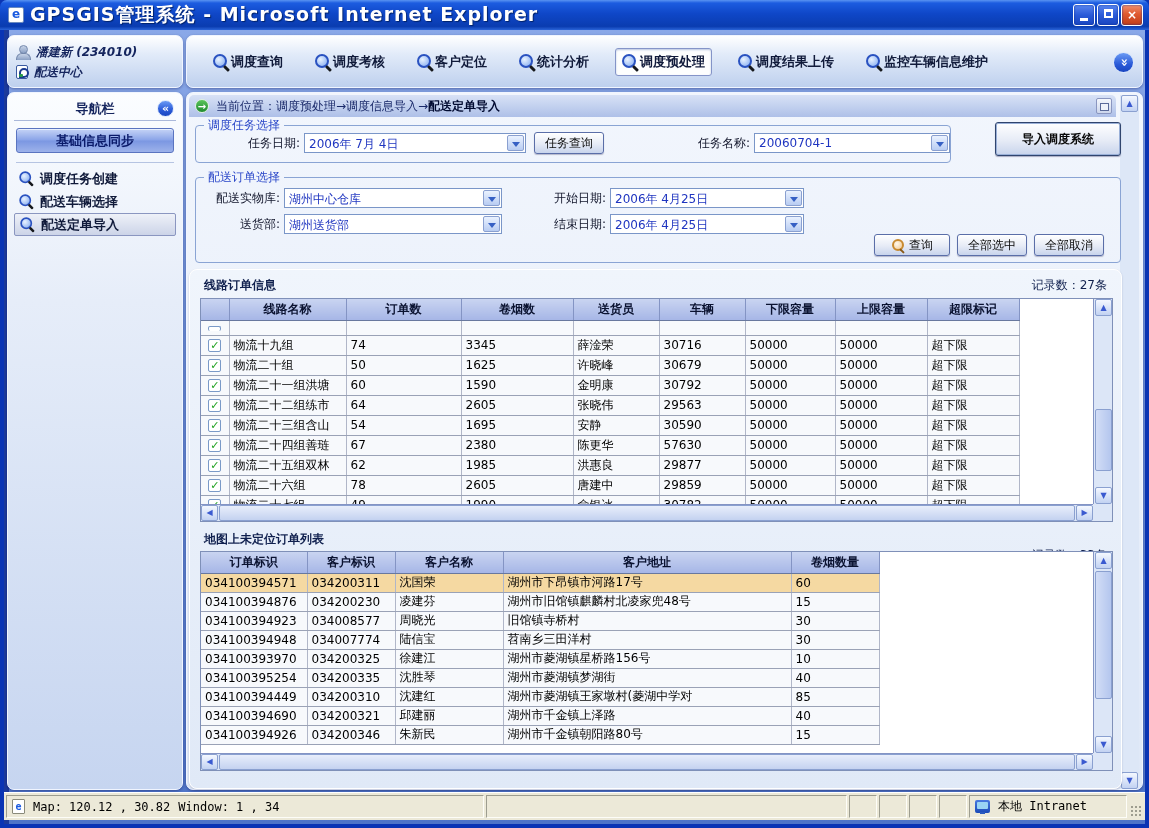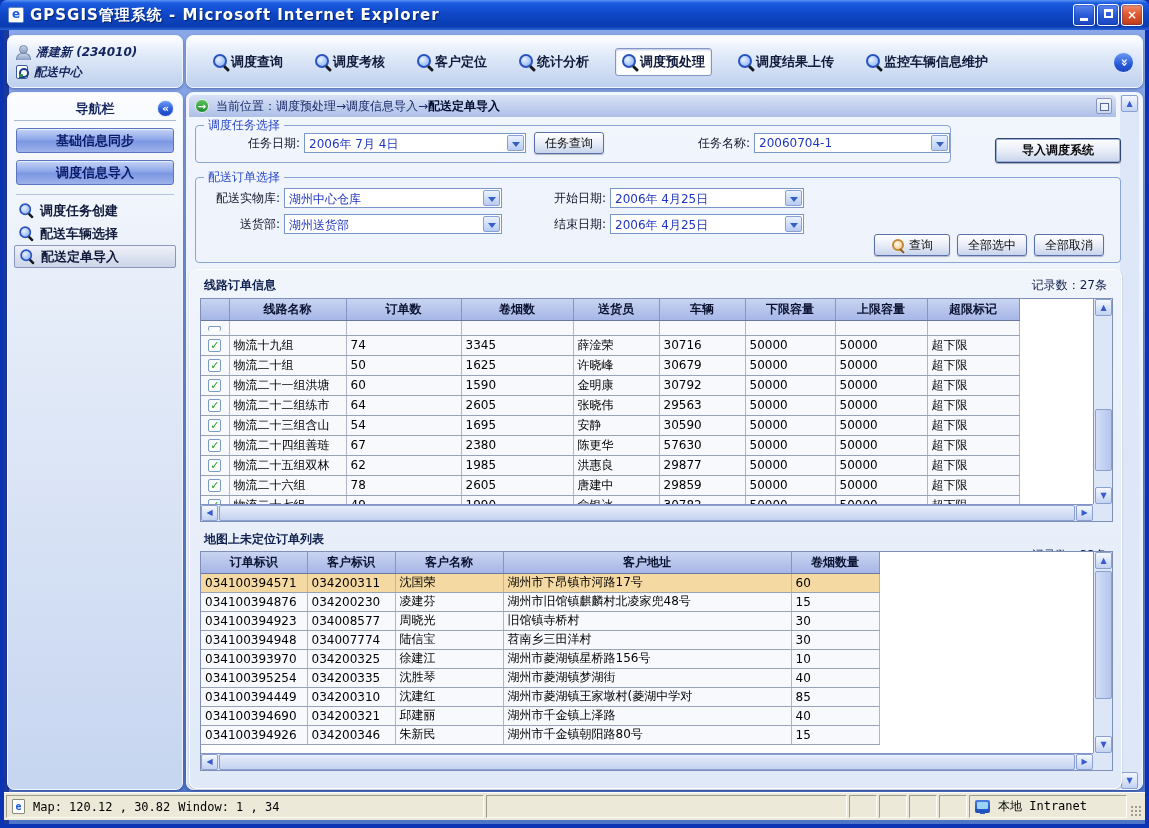--- a/index.html
+++ b/index.html
@@ -5,21 +5,21 @@
   * { margin:0; padding:0; box-sizing:border-box; }
   html,body { width:1149px; height:828px; font-family:"DejaVu Sans", sans-serif; }
   .window { position:relative; width:1149px; height:828px; background:#0a34b4; overflow:hidden; }
 
   
   .titlebar { position:absolute; left:0; top:0; width:100%; height:30px;
     background:linear-gradient(180deg,#5a94f2 0%,#1c5ce0 10%,#0f47c8 45%,#0a3cb0 88%,#2a64d8 100%);
     border-radius:7px 7px 0 0; display:flex; align-items:center; }
   .title-icon { width:16px; height:16px; margin:0 6px 0 8px; background:#fff; border:1px solid #6a8ac0;
     border-radius:2px; color:#1a5ae0; font-weight:bold; font-size:12px; line-height:13px; text-align:center; }
-  .title-text { color:#fff; font-size:15px; font-weight:bold; text-shadow:1px 1px 1px #00226a; letter-spacing:1px; }
+  .title-text { color:#fff; font-size:19px; font-weight:bold; text-shadow:1px 1px 1px #00226a; letter-spacing:1px; }
   .winbtns { position:absolute; right:6px; top:4px; display:flex; gap:2px; }
   .winbtn { width:22px; height:22px; border:1px solid #fff; border-radius:3px; color:#fff;
     font-size:12px; text-align:center; line-height:20px;
     background:linear-gradient(180deg,#5a86ee 0%,#2a5ad8 50%,#1a46c0 100%); box-shadow:inset 0 0 2px #0a2a90; }
   .winbtn.close { background:linear-gradient(180deg,#f09070 0%,#e05a30 45%,#c03c18 100%); font-weight:bold; }
   .winbtn.min span { display:block; width:8px; height:3px; background:#fff; margin:13px auto 0; }
   .winbtn.max span { display:block; width:9px; height:9px; border:2px solid #fff; border-top-width:3px; margin:4px auto 0; }
 
   
   .app { position:absolute; left:4px; top:30px; right:4px; bottom:4px;
@@ -104,21 +104,21 @@
   .frow { display:flex; align-items:center; }
   .flabel { font-size:12px; color:#10142a; text-align:right; }
   .select { height:20px; background:#fff; border:1px solid #7a96c8; position:relative; font-size:12px;
     color:#1f35c0; padding:2px 22px 0 4px; overflow:hidden; white-space:nowrap; }
   .select .dd { position:absolute; right:1px; top:1px; bottom:1px; width:17px;
     background:linear-gradient(180deg,#eaf2ff,#b8ccf2); border:1px solid #8aa0d0; border-radius:2px; }
   .select .dd::after { content:""; position:absolute; left:4px; top:6px; border:4px solid transparent; border-top:5px solid #3660c4; }
   .xpbtn { height:22px; border:1px solid #5a6ea8; border-radius:3px; font-size:12px; color:#0a0a0a;
     background:linear-gradient(180deg,#ffffff 0%,#e6ebf6 55%,#c8d4ec 100%);
     box-shadow:inset 0 1px 0 #fff, 0 1px 1px rgba(0,0,60,.25); text-align:center; display:flex; align-items:center; justify-content:center; gap:4px; padding:0 8px; }
-  .import-btn { position:absolute; left:806px; top:21px; width:126px; height:25px; font-weight:bold;
+  .import-btn { position:absolute; left:806px; top:5px; width:126px; height:34px; font-weight:bold;
     border:1px solid #30456e; box-shadow:inset 0 0 0 1px #9ab0d8, 0 1px 1px rgba(0,0,60,.3); }
   .mag-small { position:relative; width:14px; height:13px; }
   .mag-small::before { content:""; position:absolute; left:1px; top:0; width:8px; height:8px; border:2px solid #c88a30;
     border-radius:50%; background:radial-gradient(circle at 35% 35%, #fff8ec, #f0c890); }
   .mag-small::after { content:""; position:absolute; right:0; bottom:0; width:6px; height:2px; background:#8a5a18; border-radius:1px; transform:rotate(45deg); }
 
   .order-btns { position:absolute; right:16px; bottom:6px; display:flex; gap:7px; }
 
   
   .tables-panel { position:absolute; left:0; top:152px; width:933px; height:520px;
@@ -235,21 +235,20 @@
         </div>
       <div class="chevron-btn"><span>«</span></div>
     </div>
 
     <div class="sidebar">
       <div class="nav-header">
         <span>导航栏</span>
         <div class="collapse-btn">«</div>
       </div>
       <div class="nav-group-btn">基础信息同步</div>
-      <div class="nav-group-btn">调度信息导入</div>
       <div class="nav-sep"></div>
       <div class="nav-item">
         <span class="mag"></span>
         <span>调度任务创建</span>
         </div>
       <div class="nav-item">
         <span class="mag"></span>
         <span>配送车辆选择</span>
         </div>
       <div class="nav-item selected">

